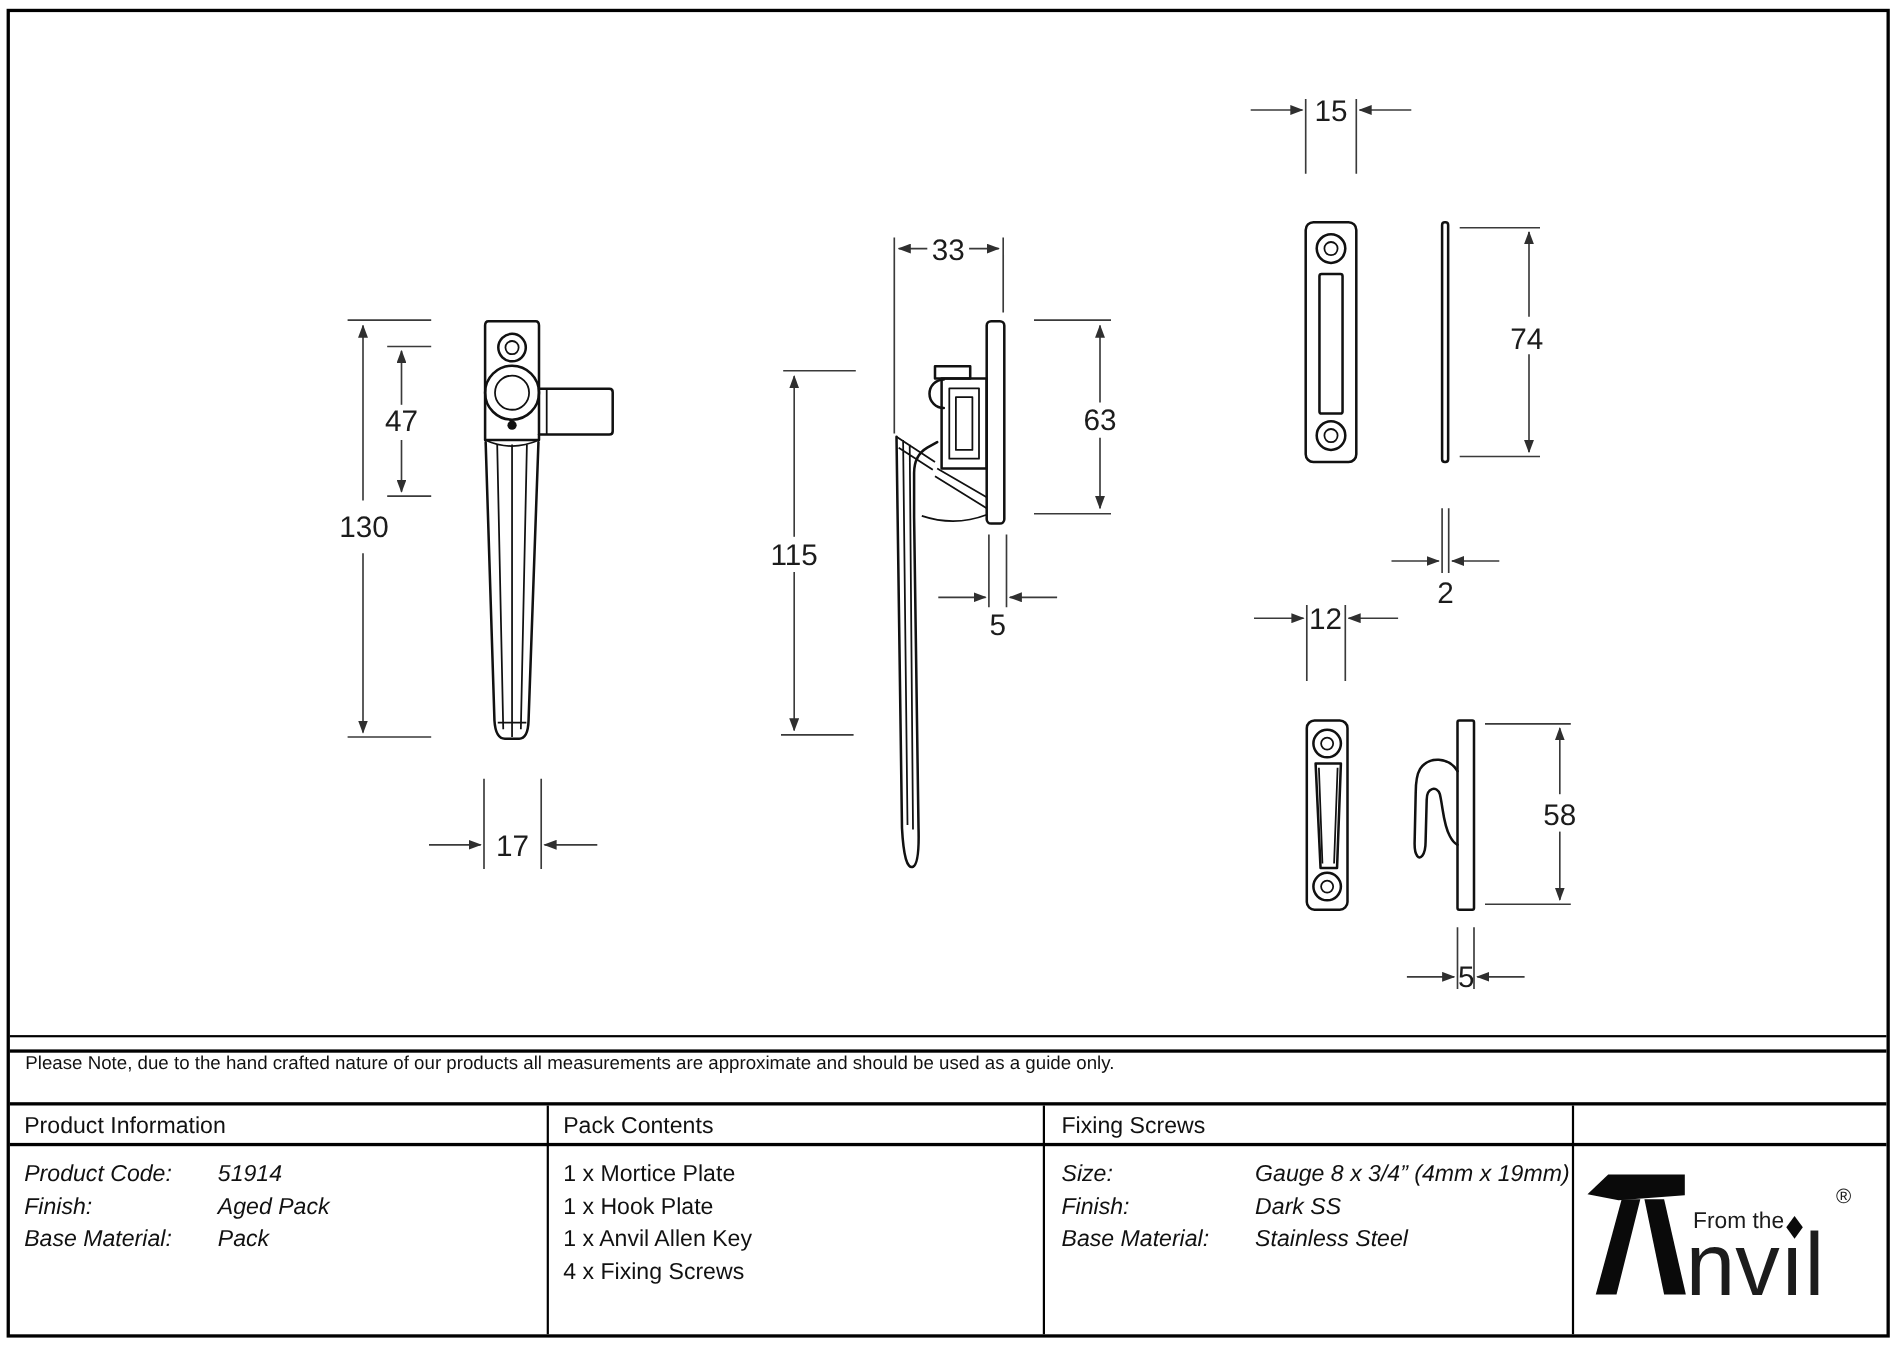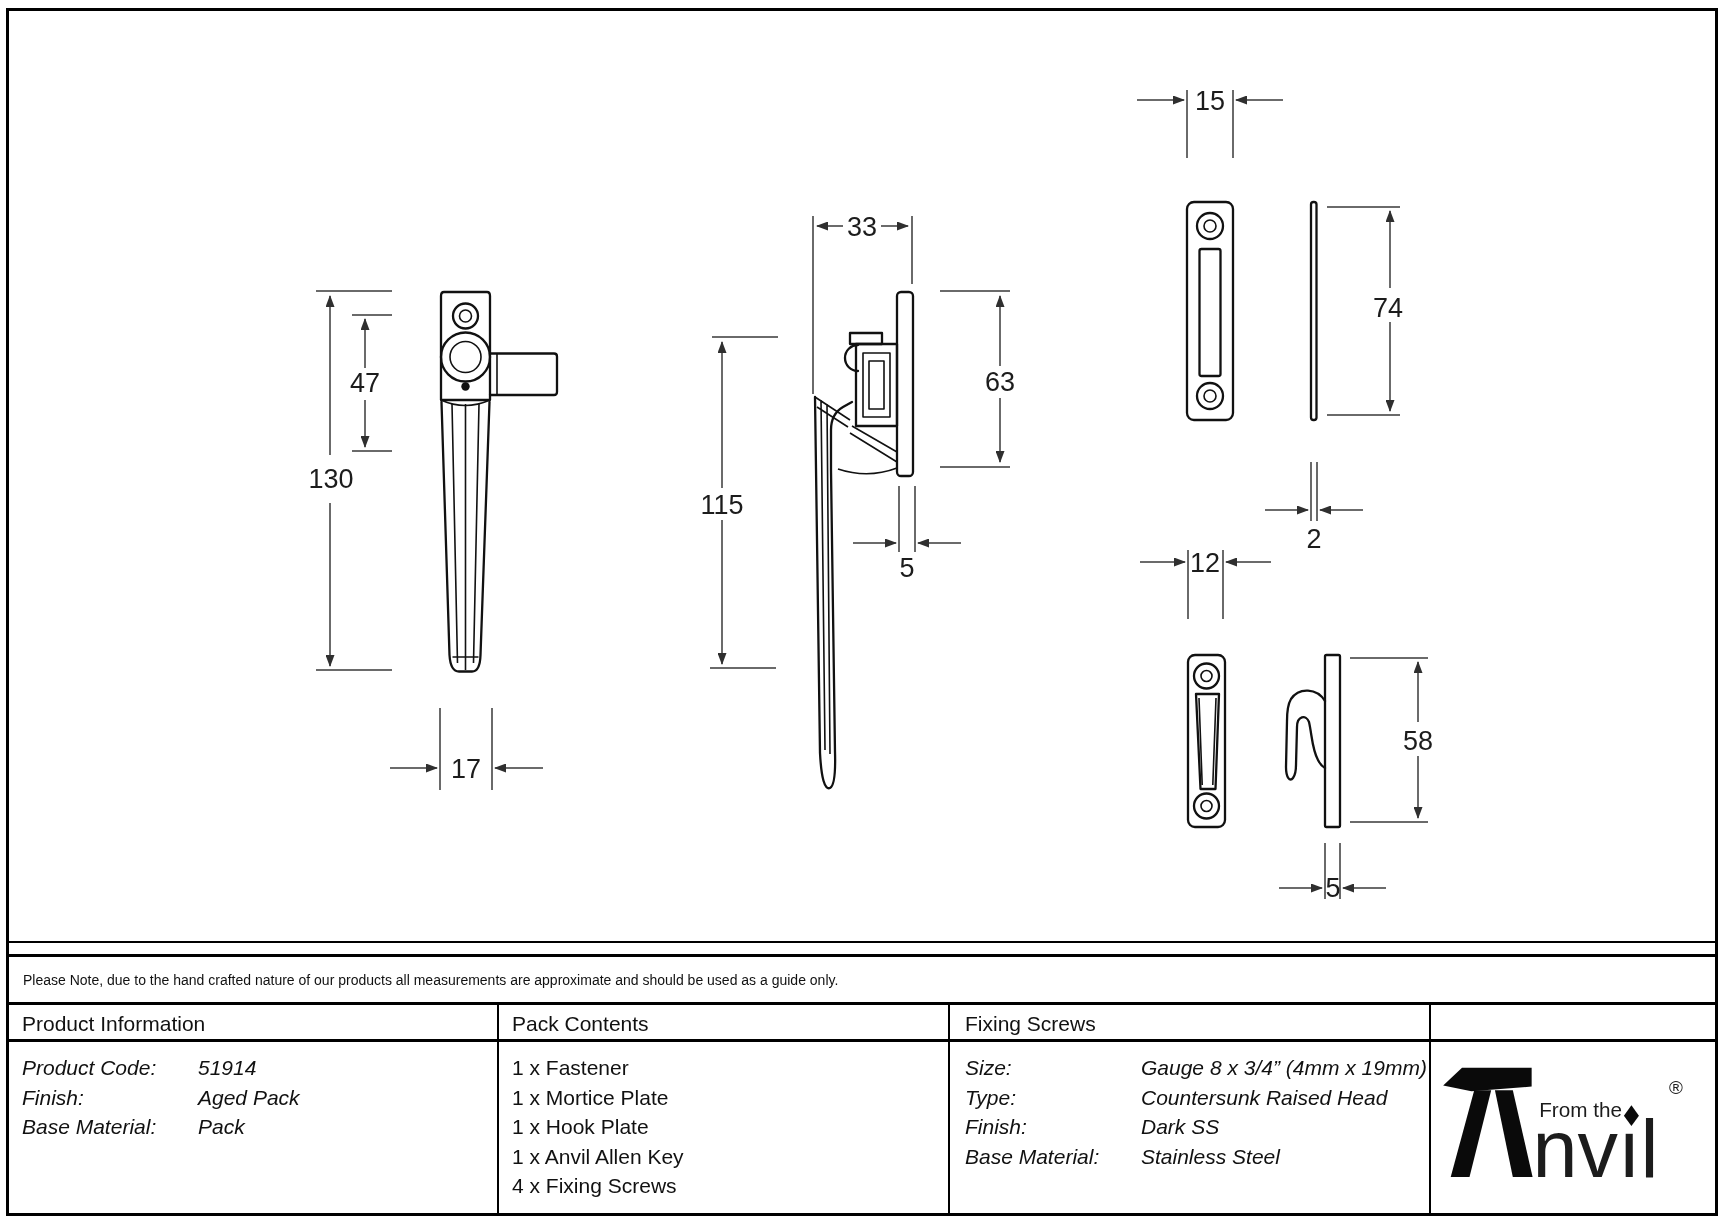--- a/index.html
+++ b/index.html
@@ -5,21 +5,21 @@
   html,body{margin:0;padding:0;background:#ffffff;}
   .page{position:relative;width:1730px;height:1226px;background:#ffffff;
         font-family:"Liberation Sans",sans-serif;color:#1a1a1a;overflow:hidden;}
   .frame{position:absolute;left:6px;top:8px;width:1712px;height:1208px;
          border:3px solid #000;box-sizing:border-box;background:#fff;}
   .draw-area{position:absolute;left:0;top:0;width:1706px;height:919px;}
   .draw-bottom-line{position:absolute;left:0;top:930px;width:1706px;height:0;
          border-top:2px solid #000;}
   .note-box{position:absolute;left:0;top:943px;width:1706px;height:51px;
          border-top:3px solid #000;border-bottom:3px solid #000;box-sizing:border-box;
-         display:flex;align-items:center;padding-left:14px;font-size:14px;color:#111;}
+         display:flex;align-items:flex-start;padding-left:14px;font-size:17px;color:#111;}
   .tbl{position:absolute;left:0;top:994px;width:1604px;height:208px;font-size:21px;}
   .vline{position:absolute;top:0;bottom:0;width:0;border-left:2px solid #000;}
   .hdr-row{position:absolute;left:0;top:0;width:1706px;height:37px;
            border-bottom:3px solid #000;box-sizing:border-box;}
   .hdr{position:absolute;top:7px;white-space:nowrap;color:#111;}
   .cellbody{position:absolute;top:48px;line-height:29.5px;white-space:nowrap;color:#111;}
   .kv{position:relative;font-style:italic;}
   .kv .val{position:absolute;left:138px;top:0;margin-left:38px;}
   .logo-wrap{position:absolute;left:1424px;top:42px;width:282px;height:160px;}
   svg text{font-family:"Liberation Sans",sans-serif;fill:#1c1c1c;}
@@ -180,30 +180,28 @@
         <div class="hdr" style="left:956px">Fixing Screws</div>
       </div>
 
       <div class="cellbody" style="left:13px;width:460px">
         <div class="kv"><span>Product Code:</span><span class="val">51914</span></div>
         <div class="kv"><span>Finish:</span><span class="val">Aged Pack</span></div>
         <div class="kv"><span>Base Material:</span><span class="val">Pack</span></div>
       </div>
 
       <div class="cellbody" style="left:503px;width:420px">
-        <div>1 x Fastener</div>
         <div>1 x Mortice Plate</div>
         <div>1 x Hook Plate</div>
         <div>1 x Anvil Allen Key</div>
         <div>4 x Fixing Screws</div>
       </div>
 
       <div class="cellbody" style="left:956px;width:450px">
         <div class="kv"><span>Size:</span><span class="val">Gauge 8 x 3/4” (4mm x 19mm)</span></div>
-        <div class="kv"><span>Type:</span><span class="val">Countersunk Raised Head</span></div>
         <div class="kv"><span>Finish:</span><span class="val">Dark SS</span></div>
         <div class="kv"><span>Base Material:</span><span class="val">Stainless Steel</span></div>
       </div>
 
       <div class="logo-wrap">
         <svg viewBox="0 0 290 170" width="282" height="160" xmlns="http://www.w3.org/2000/svg">
           <g fill="#0a0a0a">
             <polygon points="6,41 26,22 100,22 100,42 36,47"></polygon>
             <polygon points="39,46 57,46 34,138 14,138"></polygon>
             <polygon points="61,46 80,46 101,138 80,138"></polygon>

